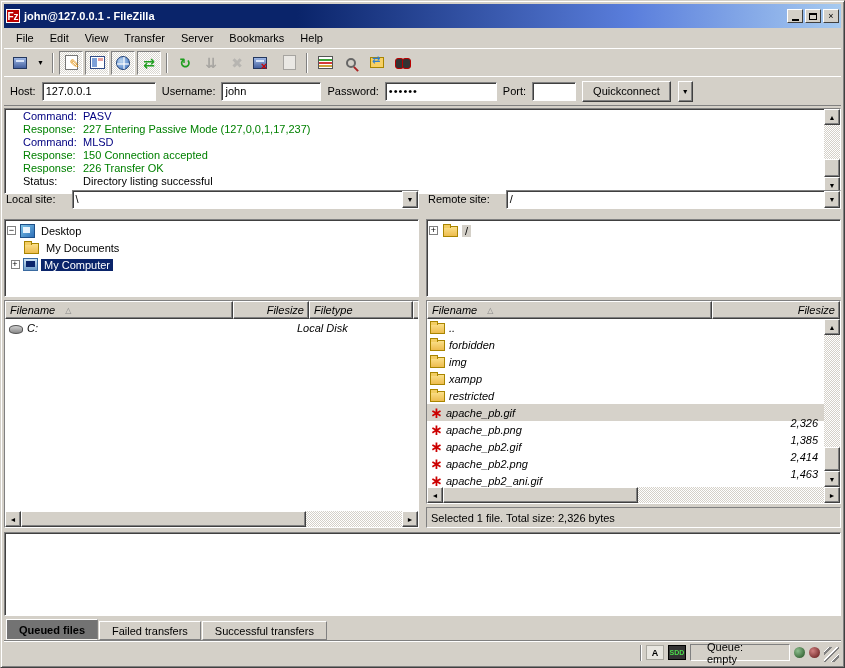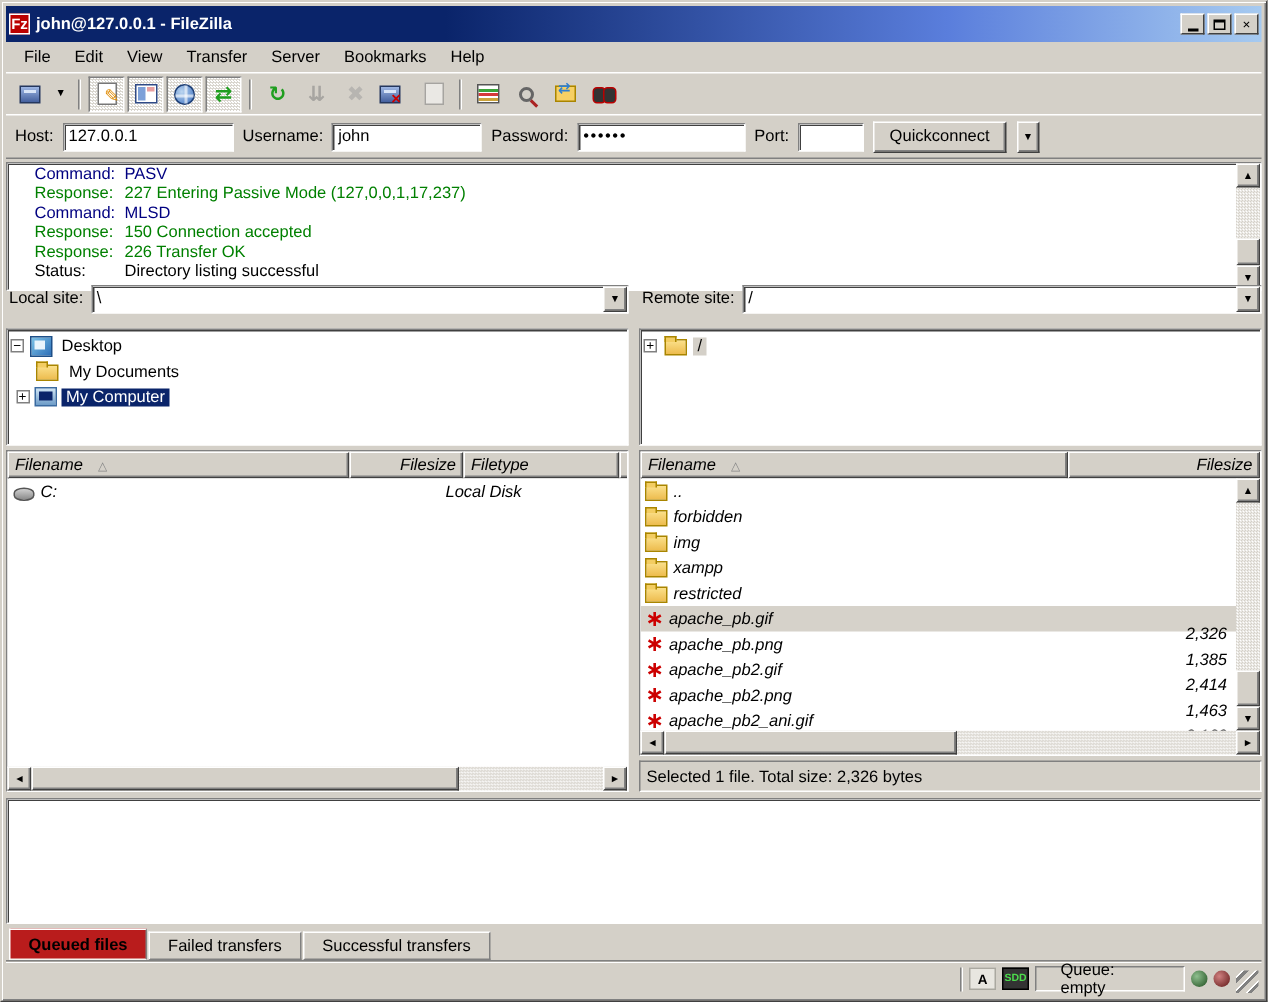--- a/index.html
+++ b/index.html
@@ -94,21 +94,21 @@
             display:flex; align-items:center; justify-content:center; font-size:7px; color:#000; }
   .sb-thumb-v { background:#d4d0c8; border:1px solid; border-color:#fff #404040 #404040 #fff;
                 box-shadow:inset -1px -1px 0 #808080; width:16px; }
   .sb-thumb-h { background:#d4d0c8; border:1px solid; border-color:#fff #404040 #404040 #fff;
                 box-shadow:inset -1px -1px 0 #808080; height:16px; }
   .sb-fill { flex:1; }
 
   
   .main { flex:1; display:flex; gap:7px; padding-top:3px; min-height:0; }
   .pane { flex:1; display:flex; flex-direction:column; min-width:0; }
-  .site-row { height:22px; flex:0 0 22px; display:flex; align-items:center; gap:5px; padding-bottom:18px;justify-content:flex-end; }
+  .site-row { height:22px; flex:0 0 22px; display:flex; align-items:center; gap:16px; padding-bottom:18px;justify-content:flex-end; }
   .site-label { white-space:nowrap; padding-left:2px; }
   .combo { flex:1; height:19px; display:flex; align-items:stretch; }
   .combo-text { flex:1; padding:2px 3px; }
   .combo-dd { width:16px; background:#d4d0c8; border:1px solid; border-color:#fff #404040 #404040 #fff;
               box-shadow:inset -1px -1px 0 #808080; display:flex; align-items:center; justify-content:center; font-size:7px; }
   .tree { flex:0 0 78px; overflow:hidden; padding:2px 0 0 2px; }
   .tree-row { display:flex; align-items:center; height:17px; white-space:nowrap; }
   .tree-indent { width:16px; flex:0 0 16px; }
   .expander { width:9px; height:9px; flex:0 0 9px; border:1px solid #808080; background:#fff;
               display:flex; align-items:center; justify-content:center; font-size:9px; line-height:7px;
@@ -153,21 +153,21 @@
 
   
   .queue { flex:0 0 84px; display:flex; flex-direction:column; margin-top:4px; }
   .q-cols { display:flex; height:18px; flex:0 0 18px; }
   .q-body { flex:1; }
 
   
   .tabs { height:24px; flex:0 0 24px; display:flex; align-items:flex-end; padding:3px 0 0 2px; gap:1px; }
   .tab { height:19px; padding:2px 12px; background:#d4d0c8; border:1px solid; border-color:#fff #808080 #808080 #fff;
          display:flex; align-items:center; }
-  .tab.active { background:#b91c1c; font-weight:bold; height:21px; border-bottom-color:#f4f2ee; }
+  .tab.active { background:#737373; font-weight:bold; height:21px; border-bottom-color:#f4f2ee; }
 
   
   .statusbar { height:24px; flex:0 0 24px; border-top:1px solid #808080; box-shadow:0 1px 0 #fff inset;
                display:flex; align-items:center; justify-content:flex-end; gap:4px; padding:2px 2px 2px 4px; }
   .sb-divider { width:2px; height:16px; border-left:1px solid #808080; border-right:1px solid #fff; }
   .mini-icon { width:18px; height:15px; display:flex; align-items:center; justify-content:center;
                border:1px solid #aaa8a0; background:#e8e6e0; font-size:9px; font-weight:bold; }
   .mini-speed { background:#333; color:#4cdc4c; font-size:7px; letter-spacing:0; border:1px solid #000; }
   .queue-panel { width:100px; height:17px; background:#d4d0c8; border:1px solid #808080;
                  border-right-color:#fff; border-bottom-color:#fff; display:flex; align-items:center; padding:0 16px; }

